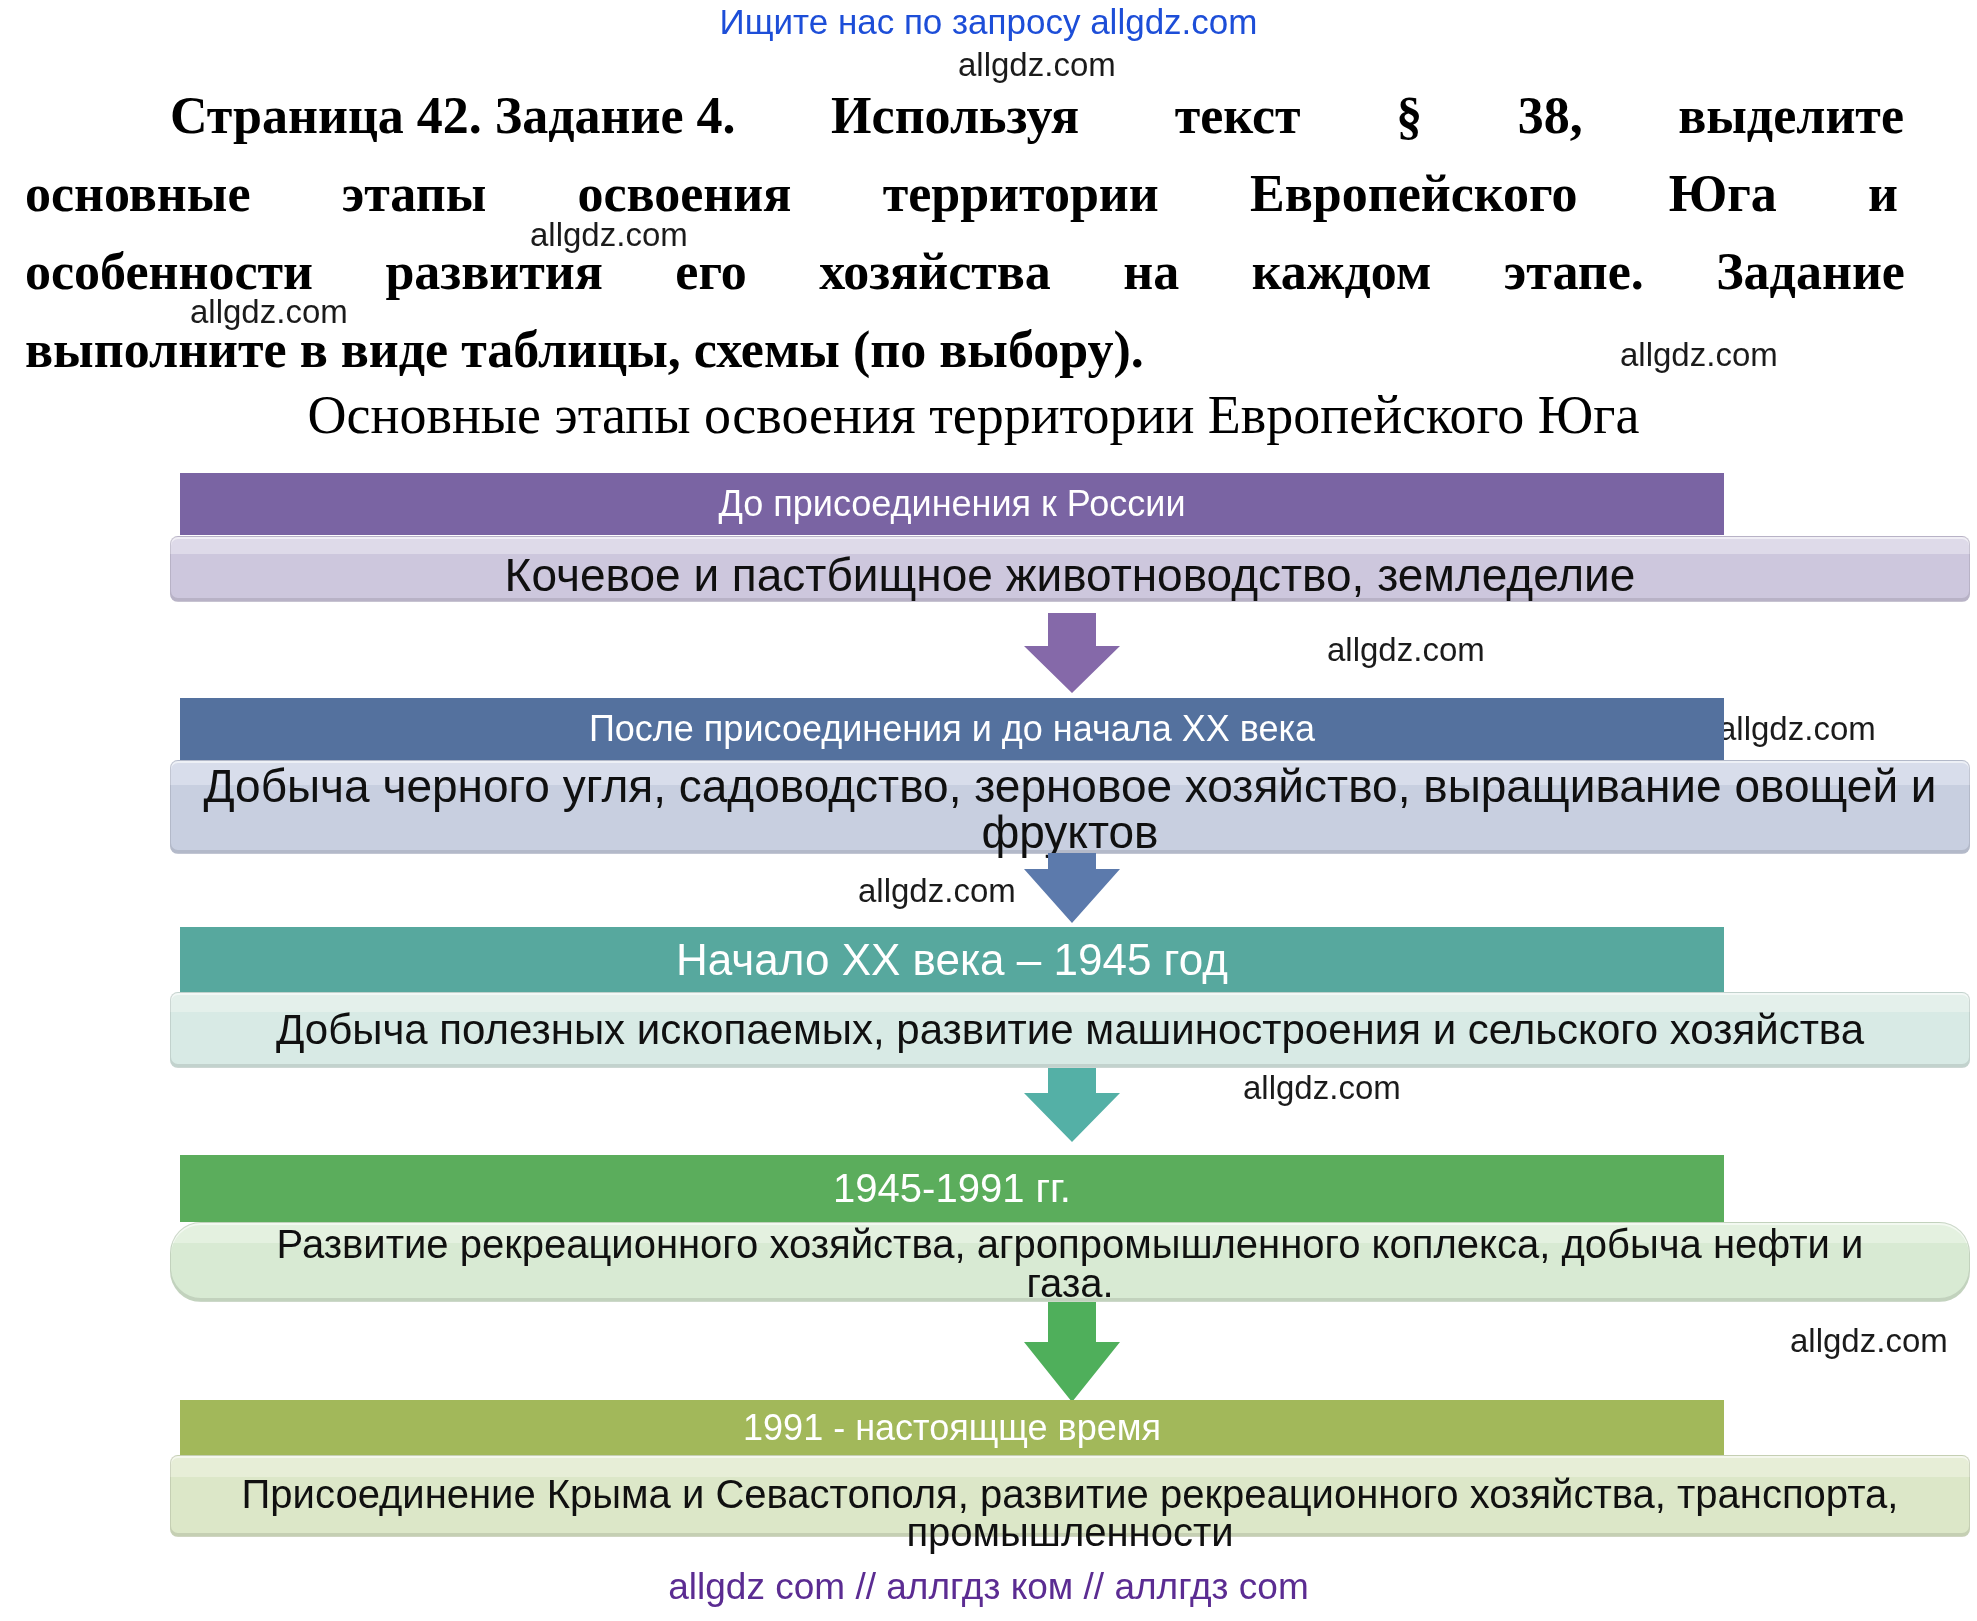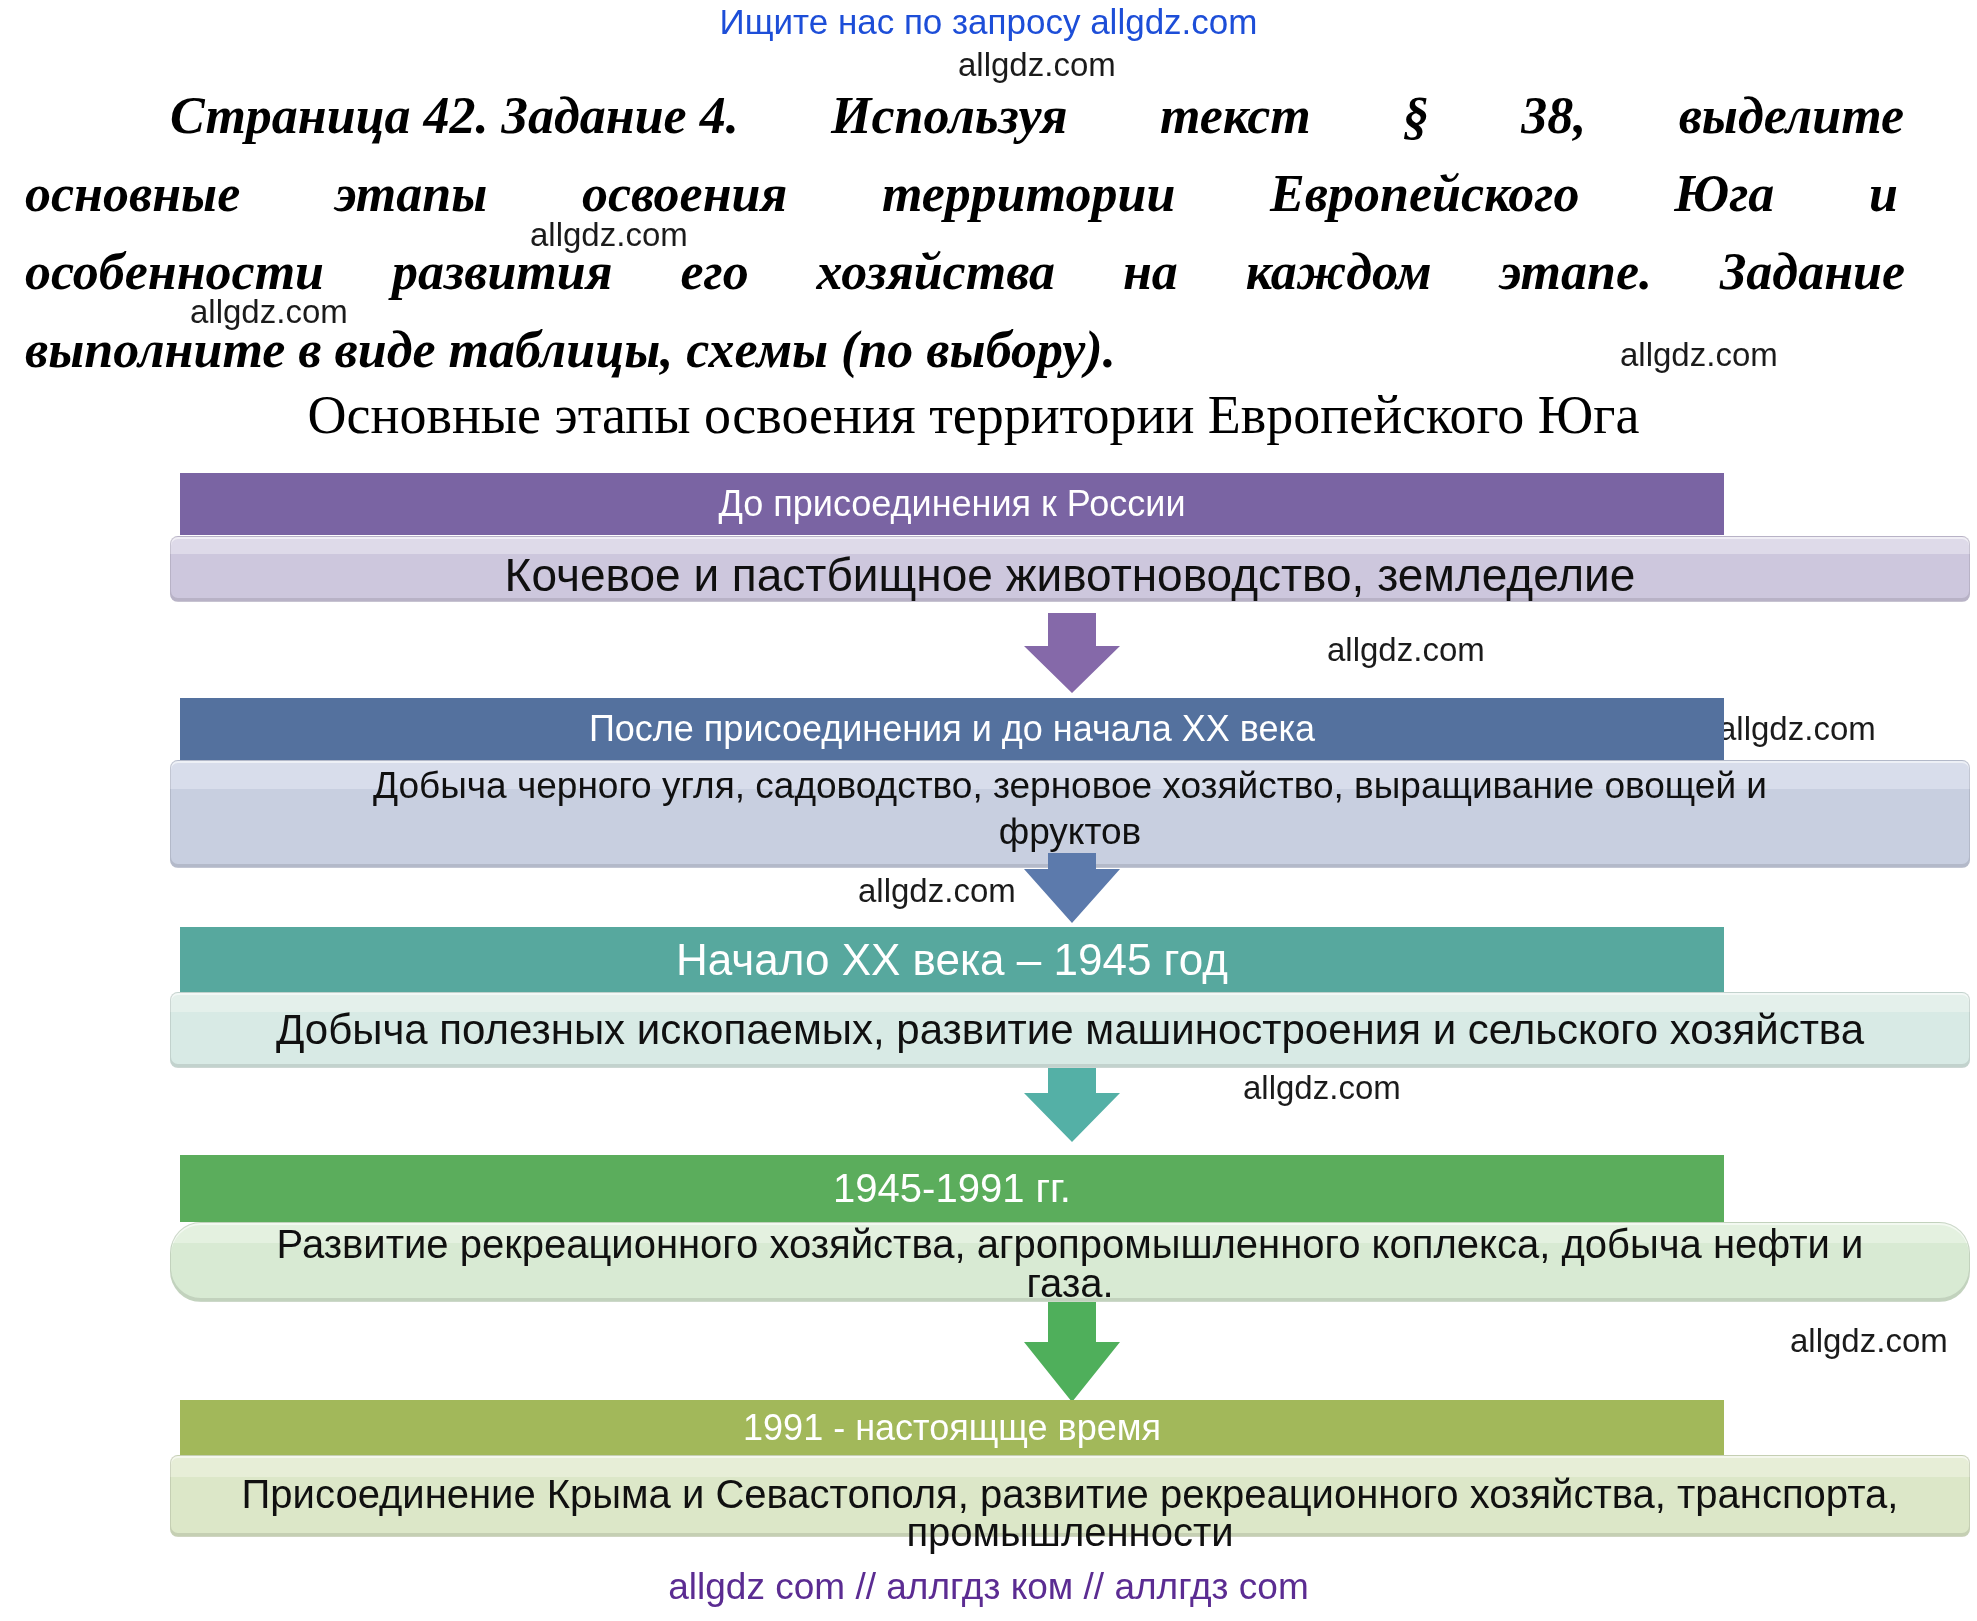--- a/index.html
+++ b/index.html
@@ -9,21 +9,21 @@
   
   .promo-top{position:absolute;top:2px;left:0;width:100%;text-align:center;
              font-size:35px;font-weight:400;white-space:nowrap;}
 
   
   .watermark{position:absolute;font-size:33px;color:#1b1b1b;white-space:nowrap;}
 
   
   .para-line{position:absolute;display:flex;justify-content:space-between;
              font-family:"Liberation Serif",serif;font-weight:bold;font-size:52px;
-             white-space:nowrap;color:#000;font-style:italic;}
+             white-space:nowrap;color:#000;}
   .para-line span{display:inline-block;}
   #pline1{top:86px;left:170px;width:1734px;}
   #pline2{top:164px;left:25px;width:1873px;}
   #pline3{top:242px;left:25px;width:1880px;}
   #pline4{top:320px;left:25px;width:1880px;display:block;text-align:left;}
   #diagram-title{position:absolute;top:384px;left:0;width:1947px;text-align:center;
              font-family:"Liberation Serif",serif;font-weight:normal;font-size:54px;color:#000;
              white-space:nowrap;}
 
   
@@ -31,21 +31,21 @@
                 font-weight:400;white-space:nowrap;}
   .stage-body{position:absolute;left:170px;width:1800px;border-radius:8px;color:#101010;
               text-align:center;box-sizing:border-box;
               box-shadow:inset 0 -3px 0 rgba(0,0,0,0.10), inset 0 2px 0 rgba(255,255,255,0.55);
               border:1px solid rgba(0,0,0,0.10);}
   .stage-body .bline{width:100%;}
 
   #s1h{top:473px;height:62px;line-height:62px;font-size:36px;}
   #s1b{top:536px;height:66px;font-size:46px;line-height:76px;}
   #s2h{top:698px;height:62px;line-height:62px;font-size:36px;}
-  #s2b{top:760px;height:108px;font-size:37px;line-height:46px;padding-top:2px;}
+  #s2b{top:760px;height:94px;font-size:46px;line-height:46px;padding-top:2px;}
   #s3h{top:927px;height:65px;line-height:65px;font-size:44px;}
   #s3b{top:992px;height:76px;font-size:42px;line-height:74px;}
   #s4h{top:1155px;height:67px;line-height:67px;font-size:40px;}
   #s4b{top:1222px;height:80px;font-size:40px;line-height:39px;padding-top:2px;}
   #s5h{top:1400px;height:55px;line-height:55px;font-size:36px;}
   #s5b{top:1455px;height:82px;font-size:40px;line-height:38px;padding-top:19px;}
 
   .flow-arrow{position:absolute;left:1024px;width:96px;}
   #arrow1{top:613px;height:80px;}
   #arrow2{top:853px;height:70px;}

